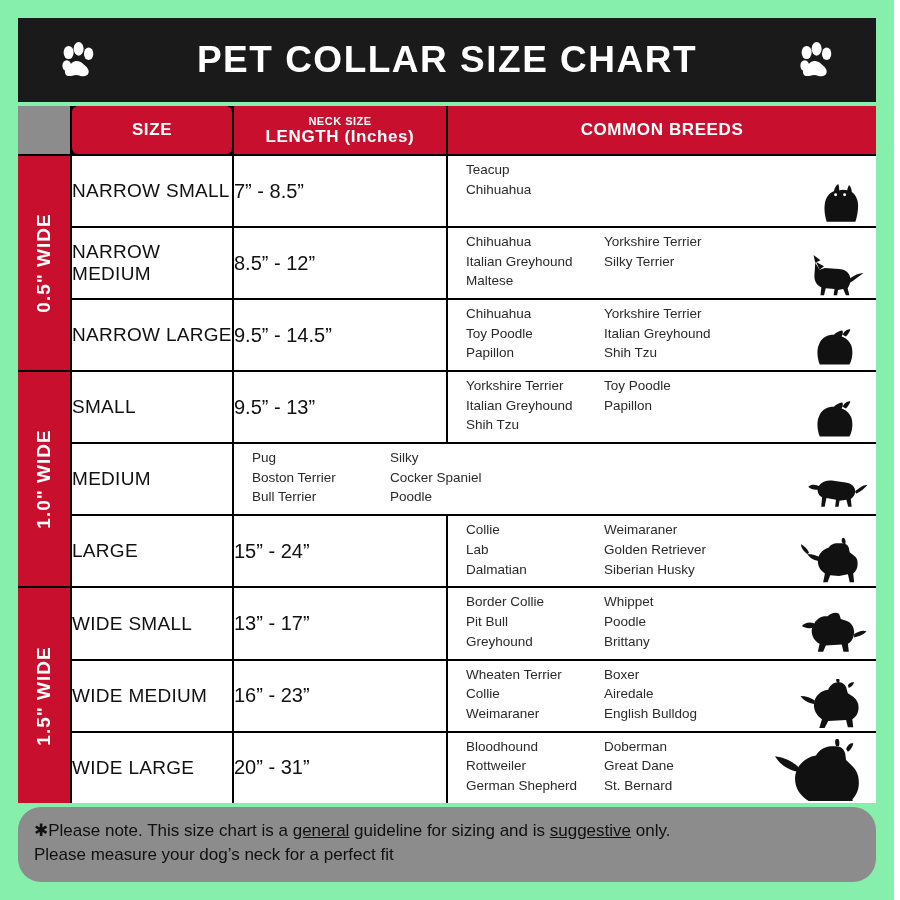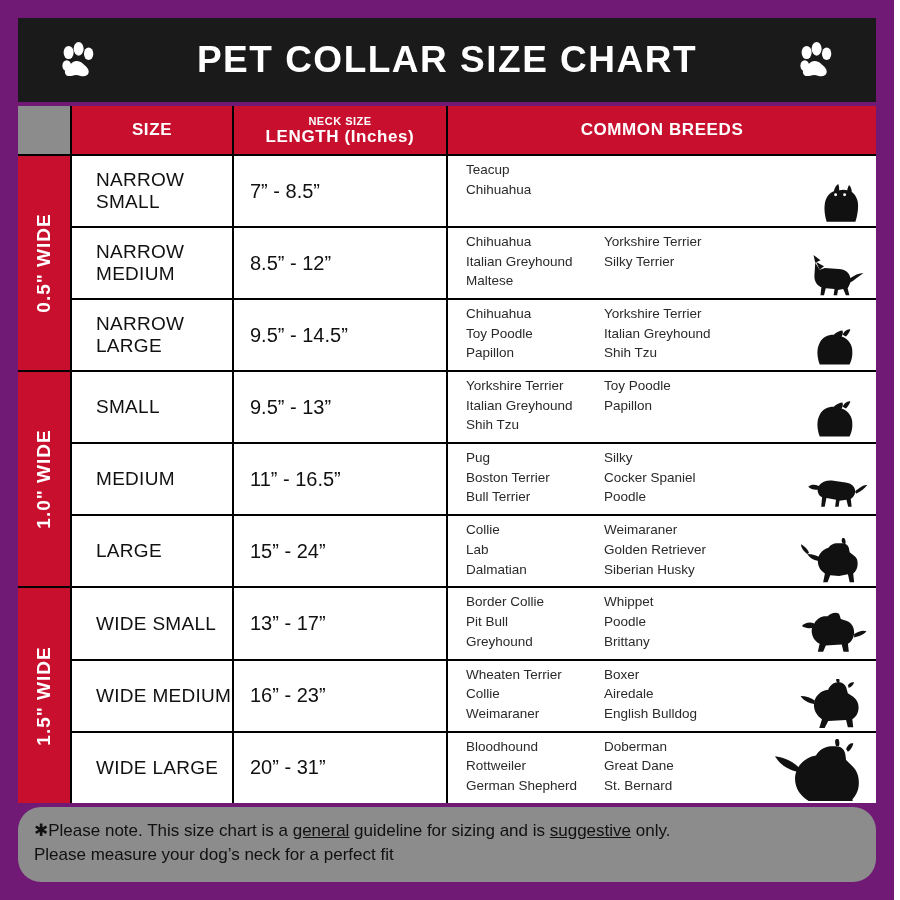--- a/index.html
+++ b/index.html
@@ -4,21 +4,21 @@
 <style>
   * { box-sizing: border-box; margin: 0; padding: 0; }
   html, body {
     width: 900px; height: 900px;
     background: #ffffff;
     font-family: "Liberation Sans", sans-serif;
     overflow: hidden;
   }
   #chart {
     width: 894px; height: 900px;
-    background: #701a75;
+    background: #86efac;
     padding: 18px 18px 18px 18px;
     display: flex;
     flex-direction: column;
   }
 
   
   .header {
     height: 84px;
     background: #1a1a1a;
     display: flex;
@@ -67,21 +67,21 @@
     display: flex;
     align-items: center;
     justify-content: center;
     font-size: 17px;
     font-weight: bold;
     letter-spacing: 0.6px;
     margin-right: 2px;
     flex-direction: column;
   }
   .th:last-child { margin-right: 0; }
-  .th-size { width: 160px; }
+  .th-size { width: 160px; border-radius: 6px; }
   .th-length { width: 212px; line-height: 1.0; }
   .th-length .small {
     font-size: 11px;
     font-weight: bold;
     letter-spacing: 0.5px;
     margin-bottom: 1px;
   }
   .th-breeds { flex: 1 1 auto; }
 
   .group {
@@ -127,29 +127,28 @@
     margin-right: 2px;
     display: flex;
     align-items: center;
     min-height: 0;
   }
   .cell:last-child { margin-right: 0; }
 
   .c-size {
     width: 160px;
     flex: 0 0 160px;
-    padding-left: 24px;
+    padding-left: 0;
     font-size: 19px;
     color: #111;
     letter-spacing: 0.3px;
   }
   .c-length {
     width: 212px;
     flex: 0 0 212px;
-    padding-left: 16px;
     font-size: 20px;
     color: #111;
     font-weight: 500;
   }
   .c-breeds {
     flex: 1 1 auto;
     position: relative;
     padding: 4px 0 4px 18px;
     overflow: hidden;
   }
@@ -331,21 +330,20 @@
               <svg width="58" height="42" viewBox="0 0 64 48">
                 <path d="M10 44c-3-8-4-18 0-25 3-6 9-9 16-9 3-3 7-5 10-5 1 3 0 5-1 7 6 2 11 7 12 14 1 9-1 14-3 18z" fill="#111"></path>
                 <path d="M36 10c2-4 6-7 9-6-1 3-3 6-5 8z" fill="#111"></path>
               </svg>
             </div>
           </div>
         </div>
 
         <div class="row">
           <div class="cell c-size">MEDIUM</div>
-          <div class="cell c-length">11” - 16.5”</div>
           <div class="cell c-breeds">
             <div class="breed-cols">
               <div class="breed-col">
                   <div>Pug</div>
                   <div>Boston Terrier</div>
                   <div>Bull Terrier</div>
                 </div>
               <div class="breed-col second">
                   <div>Silky</div>
                   <div>Cocker Spaniel</div>

